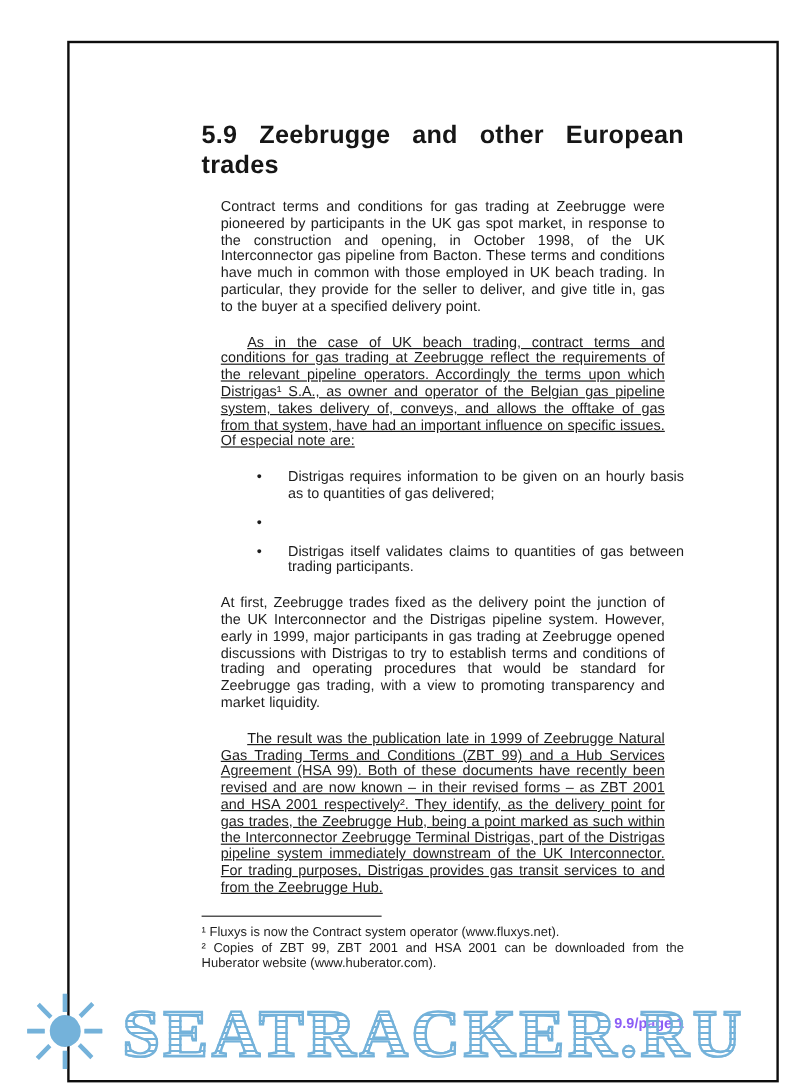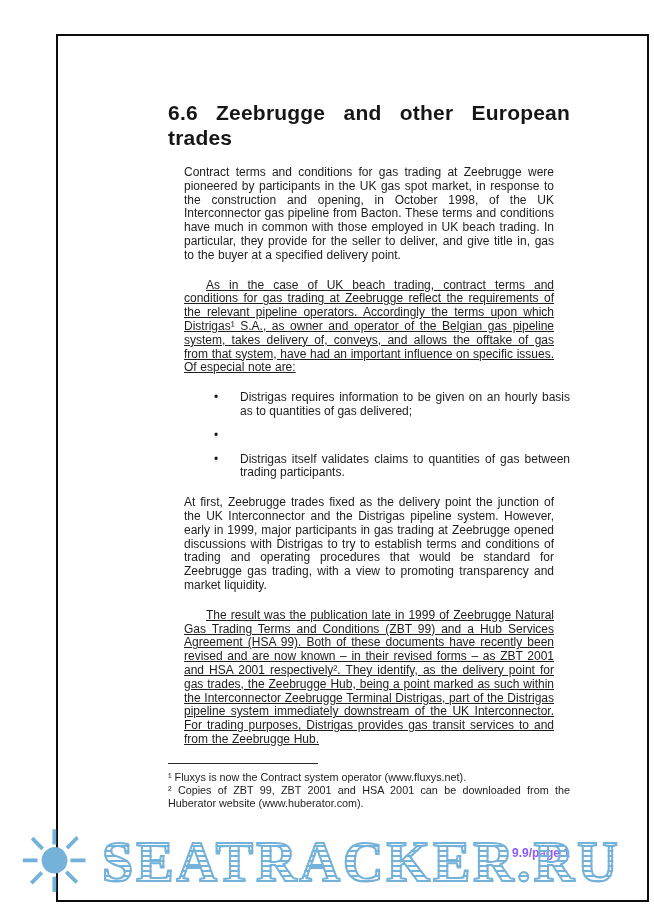--- a/index.html
+++ b/index.html
@@ -133,21 +133,21 @@
     }
   }
 </style>
 </head>
 <body>
 
 <div class="scan-border"></div>
 
 <div class="content">
 
-  <h1 class="doc-title">6.6 Zeebrugge and other European trades</h1>
+  <h1 class="doc-title">5.9 Zeebrugge and other European trades</h1>
 
   <p class="body-par">Contract terms and conditions for gas trading at Zeebrugge were pioneered by participants in the UK gas spot market, in response to the construction and opening, in October 1998, of the UK Interconnector gas pipeline from Bacton. These terms and conditions have much in common with those employed in UK beach trading. In particular, they provide for the seller to deliver, and give title in, gas to the buyer at a specified delivery point.</p>
 
   <p class="body-par indent">As in the case of UK beach trading, contract terms and conditions for gas trading at Zeebrugge reflect the requirements of the relevant pipeline operators. Accordingly the terms upon which Distrigas¹ S.A., as owner and operator of the Belgian gas pipeline system, takes delivery of, conveys, and allows the offtake of gas from that system, have had an important influence on specific issues. Of especial note are:</p>
 
   <div class="bullet-list">
     <div class="bullet-item">
       <span class="bullet-marker">•</span>
       <span class="bullet-text">Distrigas requires information to be given on an hourly basis as to quantities of gas delivered;</span>
     </div>

